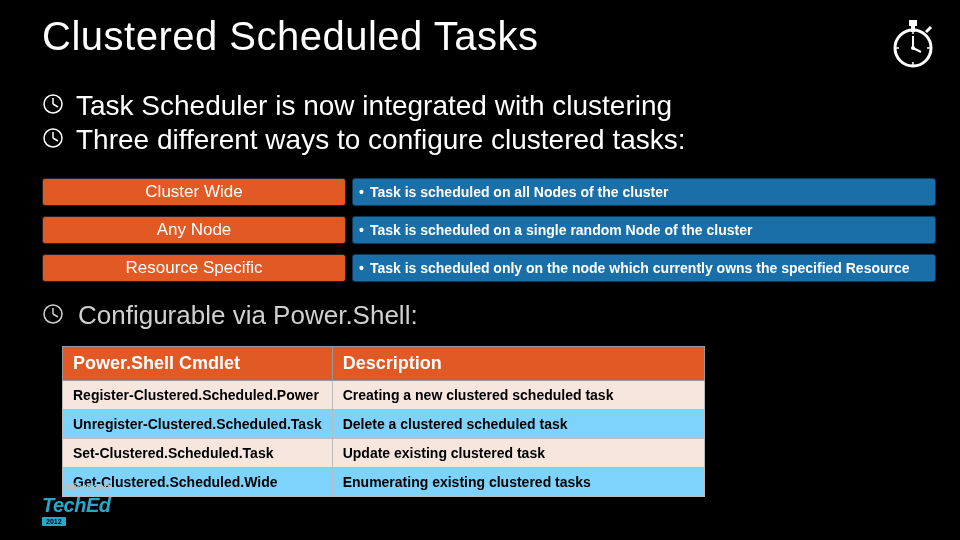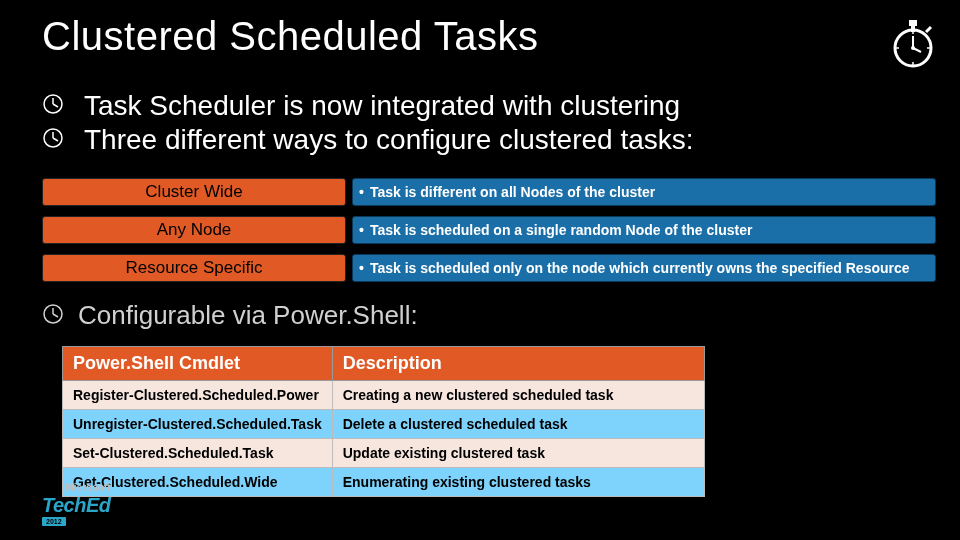--- a/index.html
+++ b/index.html
@@ -25,21 +25,21 @@
   }
   .bullets {
     position: absolute;
     top: 90px;
     left: 42px;
     right: 24px;
   }
   .bullet-row {
     display: flex;
     align-items: center;
-    gap: 20px;
+    gap: 12px;
     margin-bottom: 2px;
   }
   .clock-icon {
     flex: 0 0 auto;
   }
   .bullet-text {
     font-size: 28px;
     font-weight: 400;
     color: #fff;
   }
@@ -52,21 +52,21 @@
   }
   .config-row {
     display: flex;
     align-items: stretch;
     margin-bottom: 10px;
     height: 28px;
   }
   .config-label {
     width: 304px;
     background: #e15a26;
-    color: #000000;
+    color: #ffffff;
     font-size: 17px;
     display: flex;
     align-items: center;
     justify-content: center;
     border: 1px solid #222;
     border-radius: 3px;
   }
   .config-desc {
     flex: 1;
     background: #1b6fa8;
@@ -195,21 +195,21 @@
     </span>
     <span class="bullet-text">Three different ways to configure clustered tasks:</span>
   </div>
 </div>
 
 <div class="config-block">
   <div class="config-row">
     <div class="config-label">Cluster Wide</div>
     <div class="config-desc">
         <span class="dot">•</span>
-        <span>Task is different on all Nodes of the cluster</span>
+        <span>Task is scheduled on all Nodes of the cluster</span>
       </div>
   </div>
   <div class="config-row">
     <div class="config-label">Any Node</div>
     <div class="config-desc">
         <span class="dot">•</span>
         <span>Task is scheduled on a single random Node of the cluster</span>
       </div>
   </div>
   <div class="config-row">

